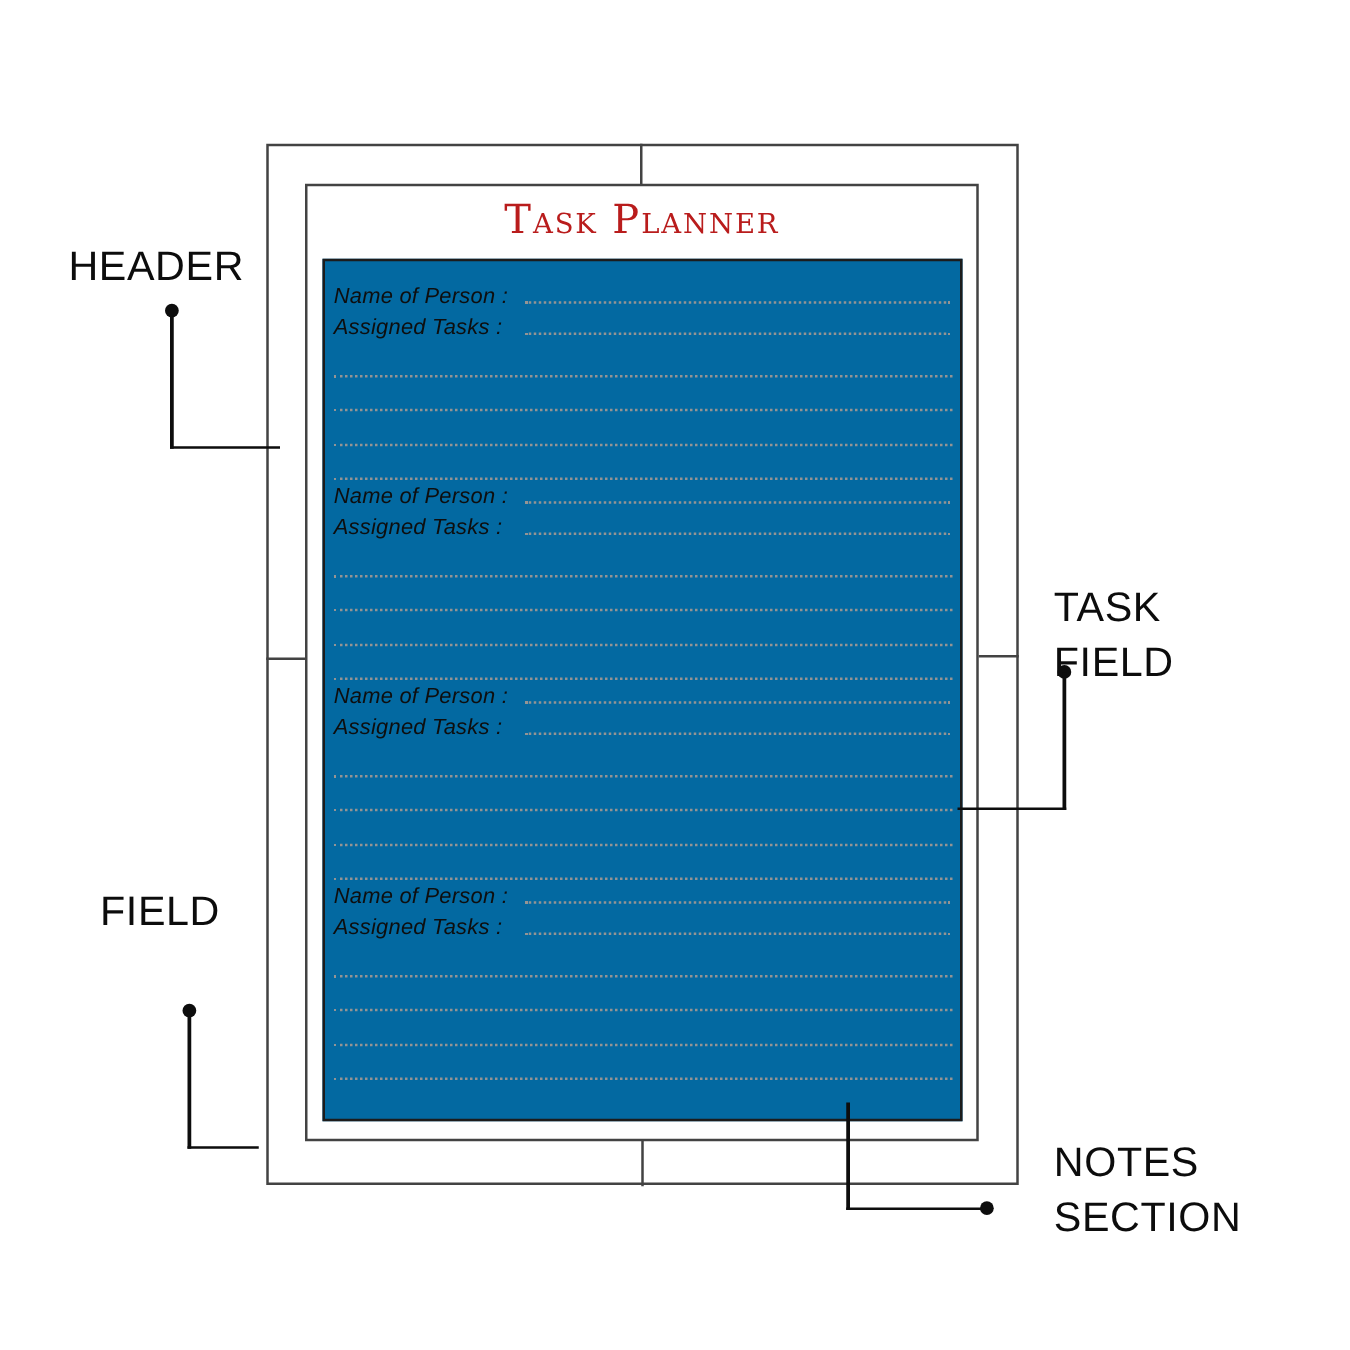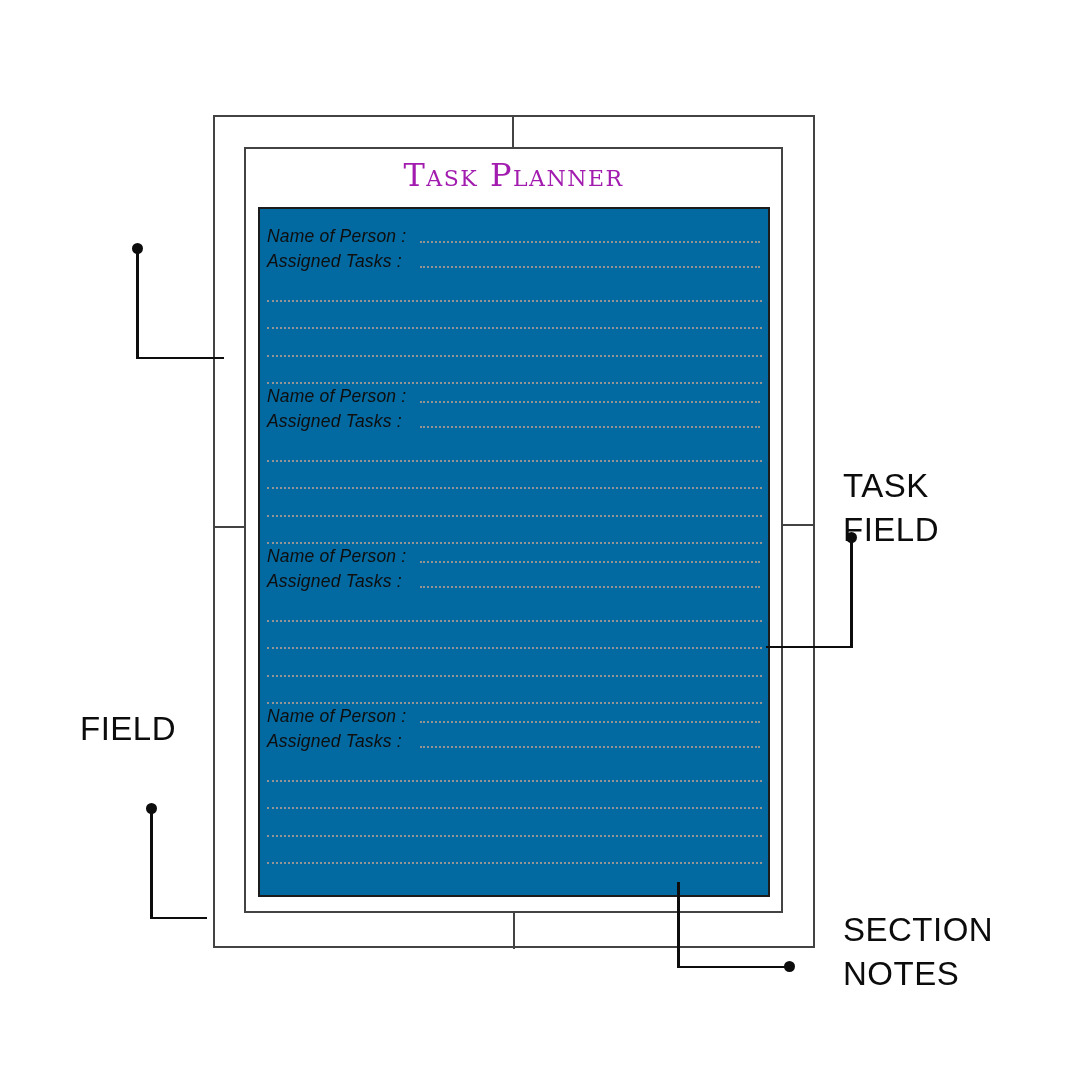--- a/index.html
+++ b/index.html
@@ -16,21 +16,21 @@
     position: absolute; left: 244px; top: 147px; width: 539px; height: 766px;
     border: 2px solid #434343; background: #ffffff;
   }
   .page-title {
     position: absolute; left: 244px; top: 155px; width: 539px;
     text-align: center;
     font-family: "DejaVu Serif", serif;
     font-variant: small-caps;
     font-size: 32px; line-height: 40px;
     letter-spacing: 1.5px;
-    color: #a21caf;
+    color: #b91c1c;
   }
   .content-box {
     position: absolute; left: 258px; top: 207px; width: 512px; height: 690px;
     border: 2px solid #1c1c1c; background: #0369a1;
     padding: 15px 6px 0 7px;
     font-style: italic;
   }
 
   
   .plan-section { height: 160px; }
@@ -131,20 +131,21 @@
       <div class="dotted-row"></div>
     </div>
 
   </div>
 
   <div class="mark" style="left:512px; top:115px; width:2px; height:33px;"></div>
   <div class="mark" style="left:513px; top:912px; width:2px; height:37px;"></div>
   <div class="mark" style="left:213px; top:526px; width:31px; height:2px;"></div>
   <div class="mark" style="left:783px; top:524px; width:32px; height:2px;"></div>
 
+  <div class="callout-label t-center" style="left:40px; top:191px; width:170px;">HEADER</div>
   <div class="cdot" style="left:132px; top:243px;"></div>
   <div class="cline" style="left:136px; top:248px; width:2.5px; height:111px;"></div>
   <div class="cline" style="left:136px; top:356.5px; width:88px; height:2.5px;"></div>
 
   <div class="callout-label" style="left:843px; top:416px;margin-top:48px;">
     <div>TASK</div>
     <div>FIELD</div>
   </div>
   <div class="cdot" style="left:846px; top:532px;"></div>
   <div class="cline" style="left:850px; top:538px; width:2.5px; height:110px;"></div>
@@ -154,17 +155,17 @@
     <div>FIELD</div>
   </div>
   <div class="cdot" style="left:146px; top:803px;"></div>
   <div class="cline" style="left:150px; top:809px; width:2.5px; height:110px;"></div>
   <div class="cline" style="left:150px; top:916.5px; width:57px; height:2.5px;"></div>
 
   <div class="cline" style="left:677px; top:882px; width:2.5px; height:86px;"></div>
   <div class="cline" style="left:677px; top:965.5px; width:113px; height:2.5px;"></div>
   <div class="cdot" style="left:784px; top:961px;"></div>
   <div class="callout-label" style="left:843px; top:908px;">
+    <div>NOTES</div>
     <div>SECTION</div>
-    <div>NOTES</div>
   </div>
 
 </div>
 
 </body></html>

